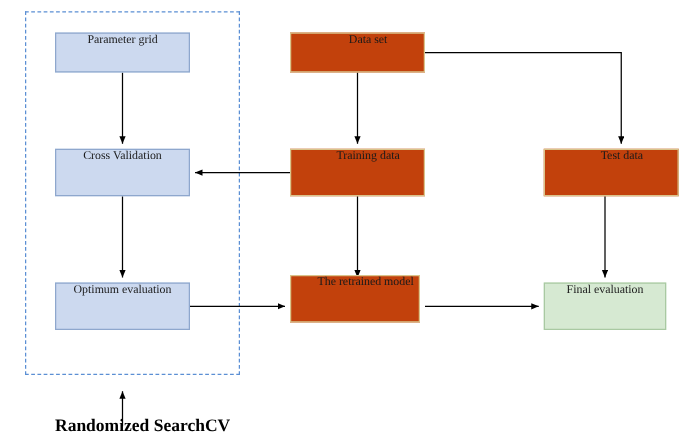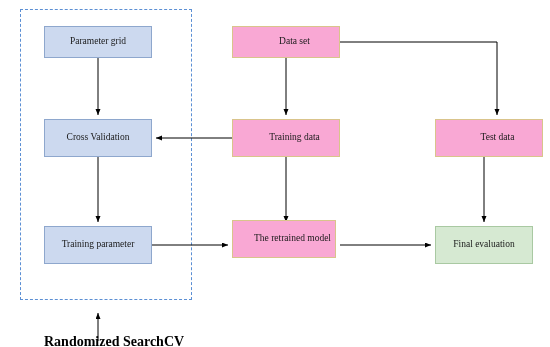--- a/index.html
+++ b/index.html
@@ -15,34 +15,34 @@
   }
   #canvas {
     position: relative;
     width: 550px;
     height: 347px;
   }
   .node {
     position: absolute;
     box-sizing: border-box;
     display: flex;
-    align-items: center;
+    align-items: flex-start;
     justify-content: center;
     text-align: center;
     font-size: 9.5px;
     color: #1a1a1a;
     line-height: 1.2;
     border: 1px solid #9a9a9a;
   }
   .node.blue {
     background: #ccd9ef;
     border-color: #8ea7cd;
   }
   .node.yellow {
-    background: #f9a8d4;
+    background: #c2410c;
     border-color: #d9c48b;
     padding-left: 17px;
   }
   .node.green {
     background: #d6e9d2;
     border-color: #a9c9a2;
   }
   .dash-group {
     position: absolute;
     box-sizing: border-box;
@@ -117,21 +117,21 @@
 
   <div class="node blue" style="left:44px; top:119px; width:108px; height:38px;">
     <span>Cross Validation</span>
   </div>
 
   <div class="node yellow" style="left:435px; top:119px; width:108px; height:38px;">
     <span>Test data</span>
   </div>
 
   <div class="node blue" style="left:44px; top:226px; width:108px; height:38px;">
-    <span>Training parameter</span>
+    <span>Optimum evaluation</span>
   </div>
 
   <div class="node yellow" style="left:232px; top:220px; width:104px; height:38px;">
     <span>The retrained model</span>
   </div>
 
   <div class="node green" style="left:435px; top:226px; width:98px; height:38px;">
     <span>Final evaluation</span>
   </div>
 

